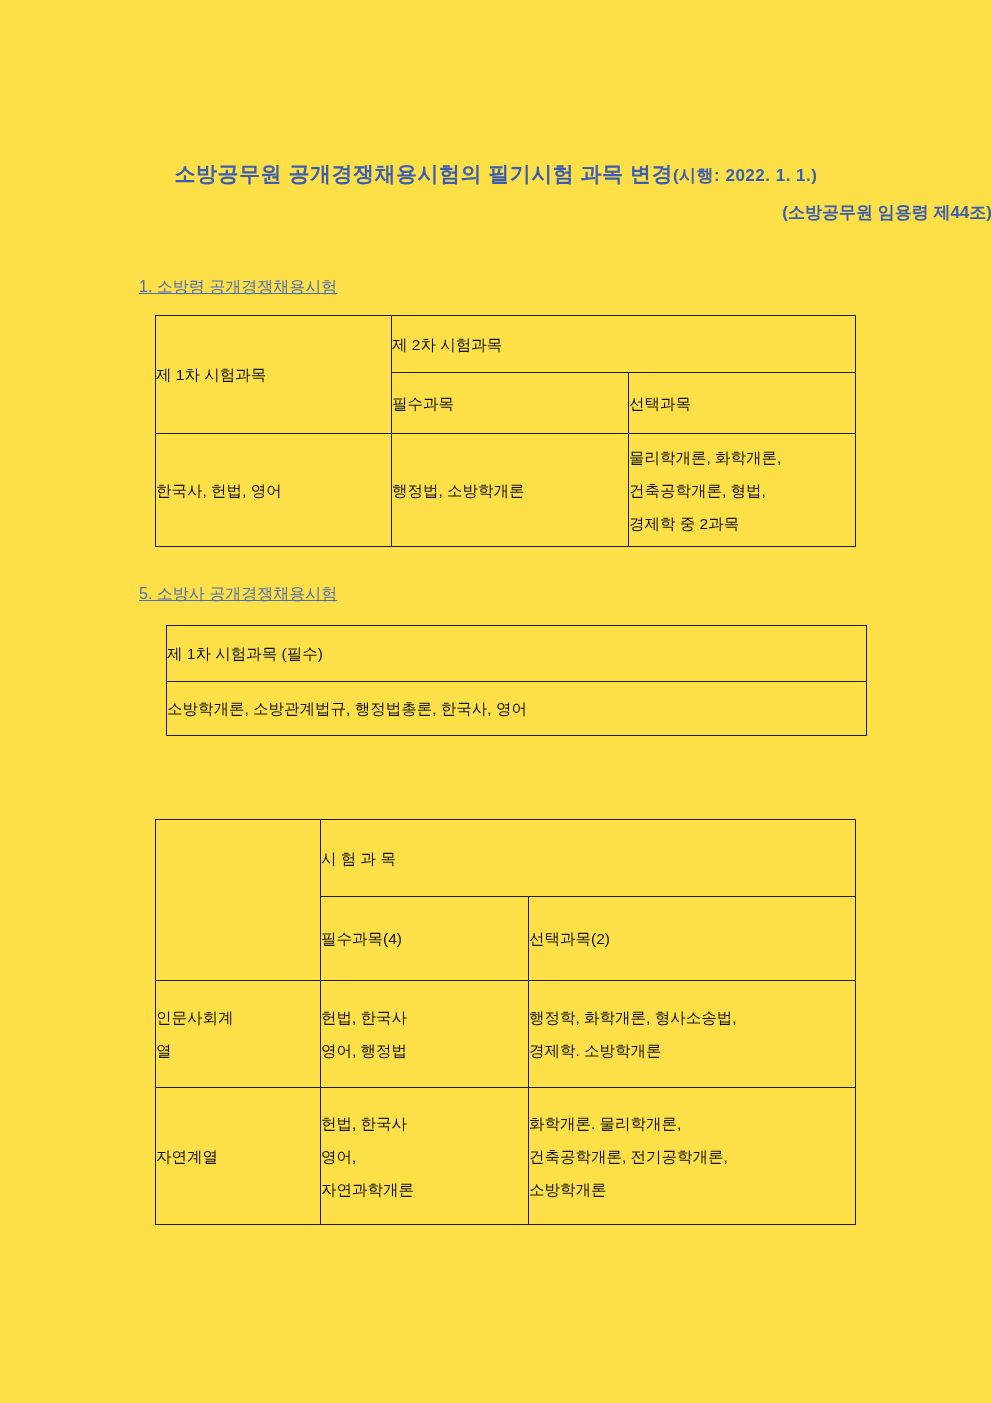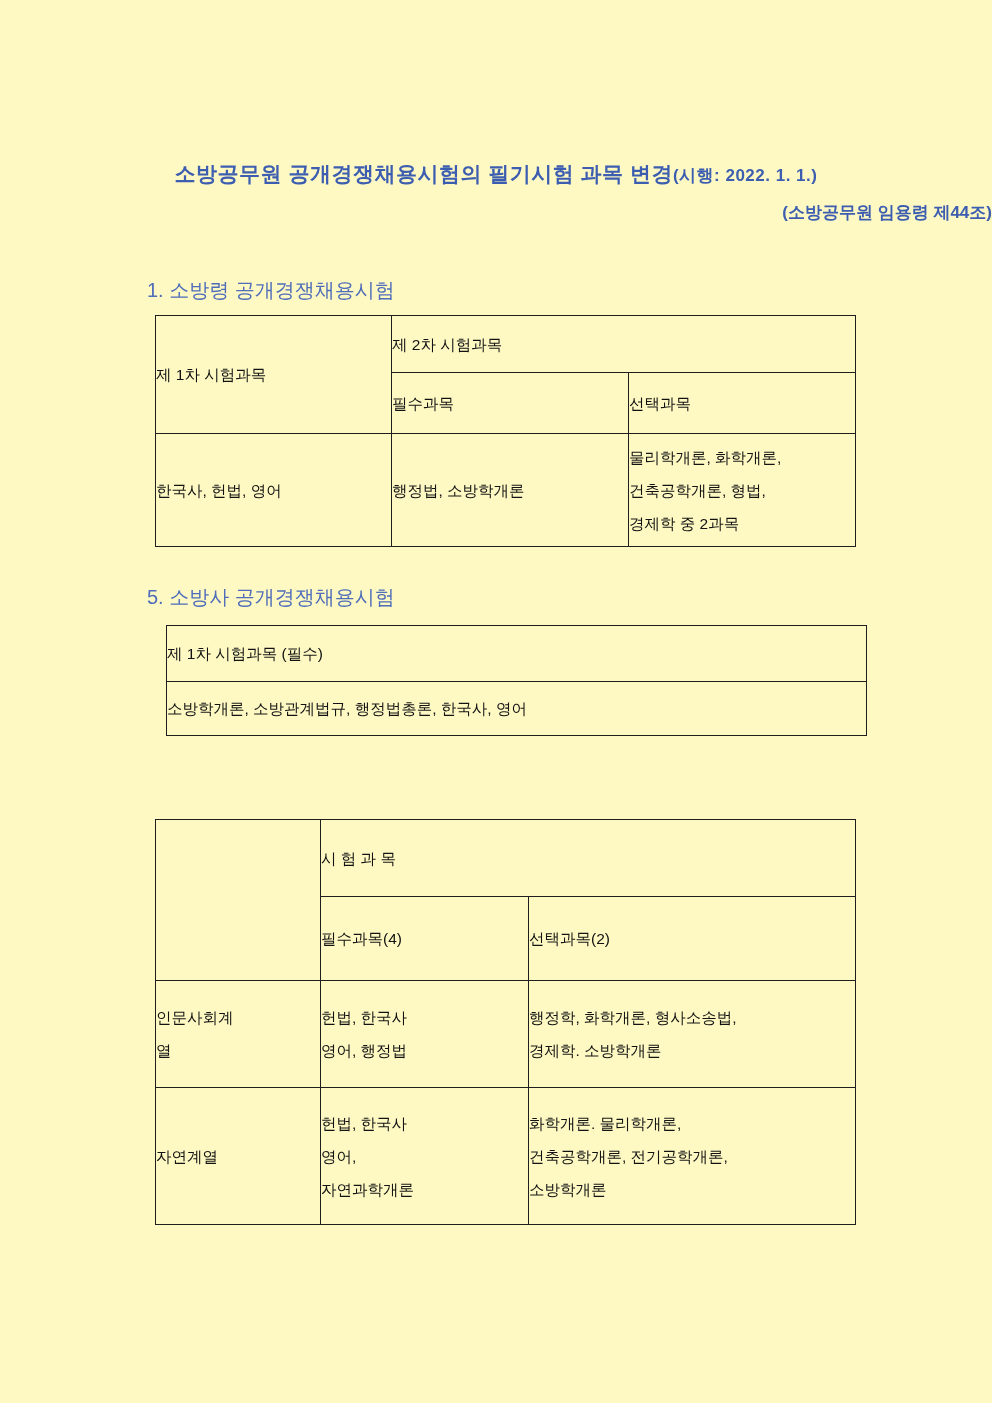--- a/index.html
+++ b/index.html
@@ -1,20 +1,20 @@
 <!DOCTYPE html>
 <html><head>
 <meta charset="utf-8">
 <style>
   html, body { margin: 0; padding: 0; background: #ffffff; }
   .page {
     position: relative;
     width: 992px;
     height: 1403px;
-    background: #fef9c3;
+    background: #fde047;
     font-family: "Liberation Sans", sans-serif;
     overflow: hidden;
   }
   .doc-title {
     position: absolute;
     top: 160px; left: 0; width: 100%;
     text-align: center;
     color: #3d5eb0;
     font-size: 21px;
     font-weight: bold;
@@ -25,24 +25,25 @@
   .doc-subtitle {
     position: absolute;
     top: 201px; left: 0; width: 100%;
     text-align: right;
     color: #3d5eb0;
     font-size: 17px;
     font-weight: bold;
   }
   .section-heading {
     position: absolute;
-    left: 147px;
+    left: 139px;
     color: #4f6db9;
-    font-size: 20px;
+    font-size: 16px;
     white-space: nowrap;
+    text-decoration: underline;
   }
   .section-heading .black-part {
     color: #1a1a1a;
     font-weight: bold;
     margin-left: 6px;
   }
   #heading-1 { top: 277px; }
   #heading-2 { top: 584px; }
   #heading-3 { top: 777px; }
 

